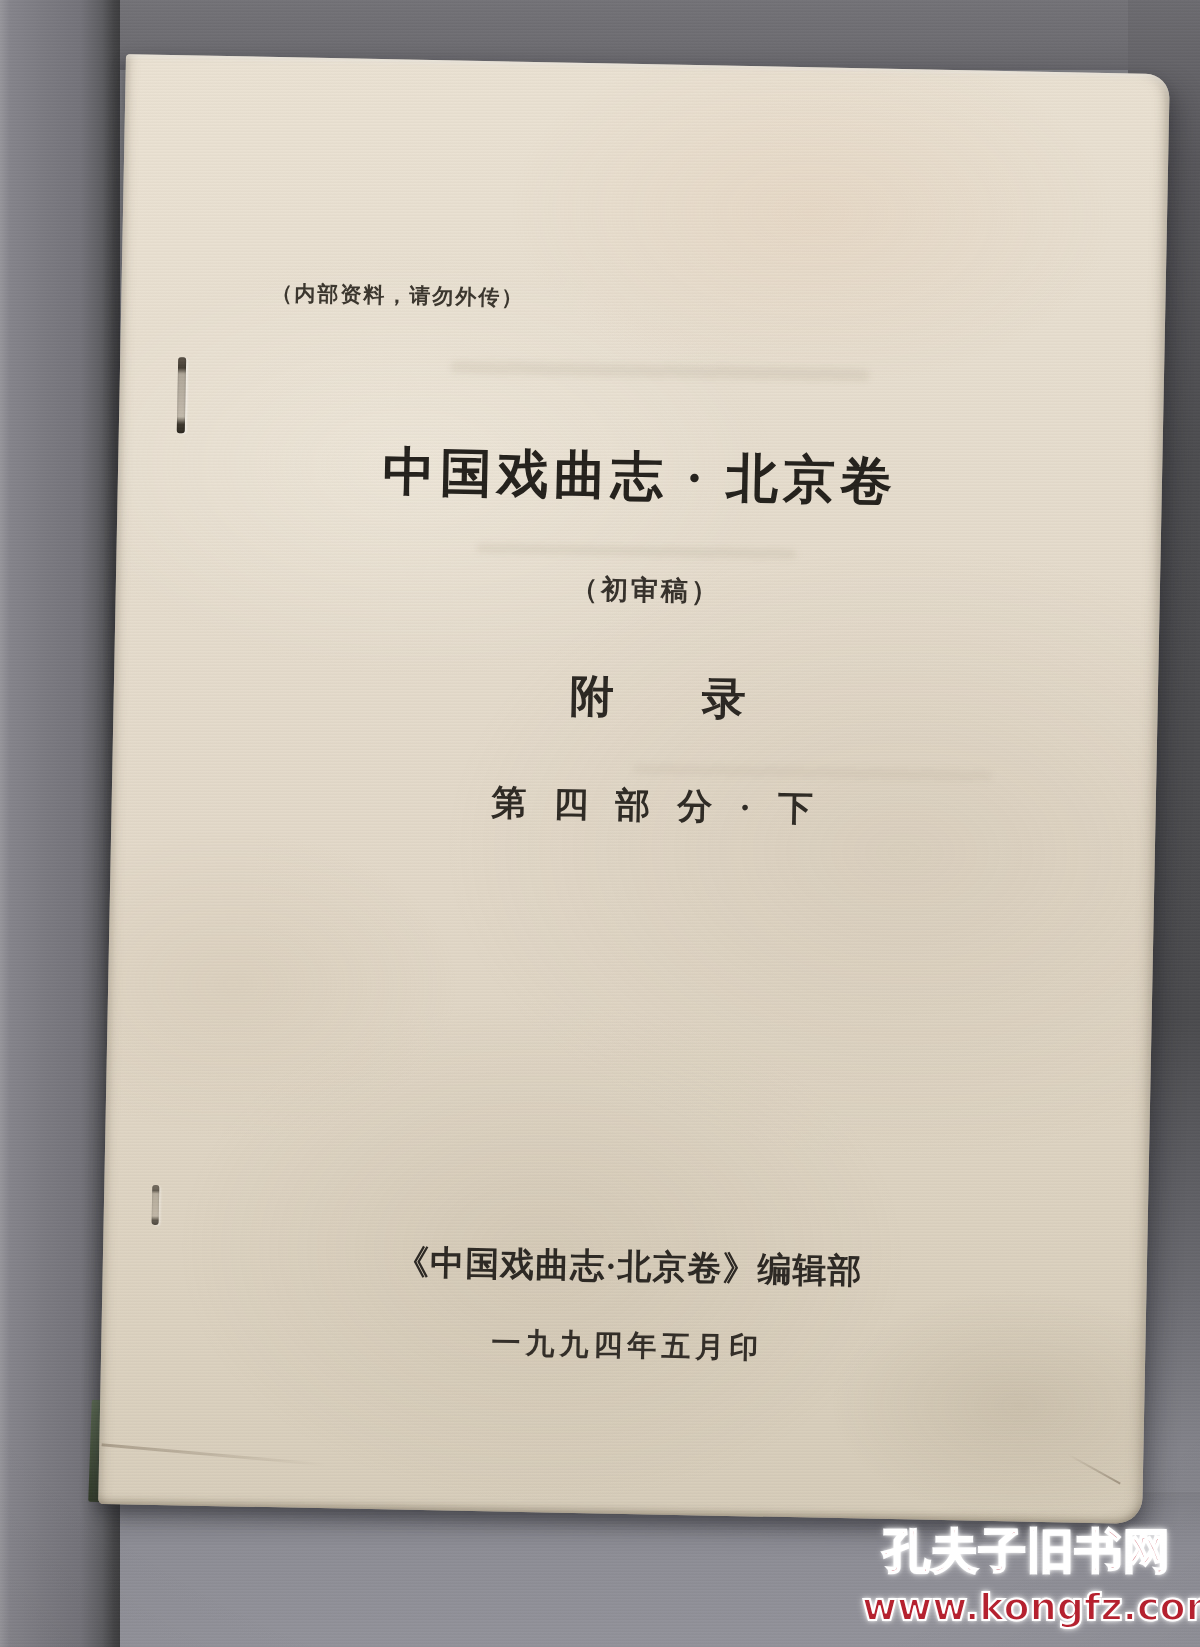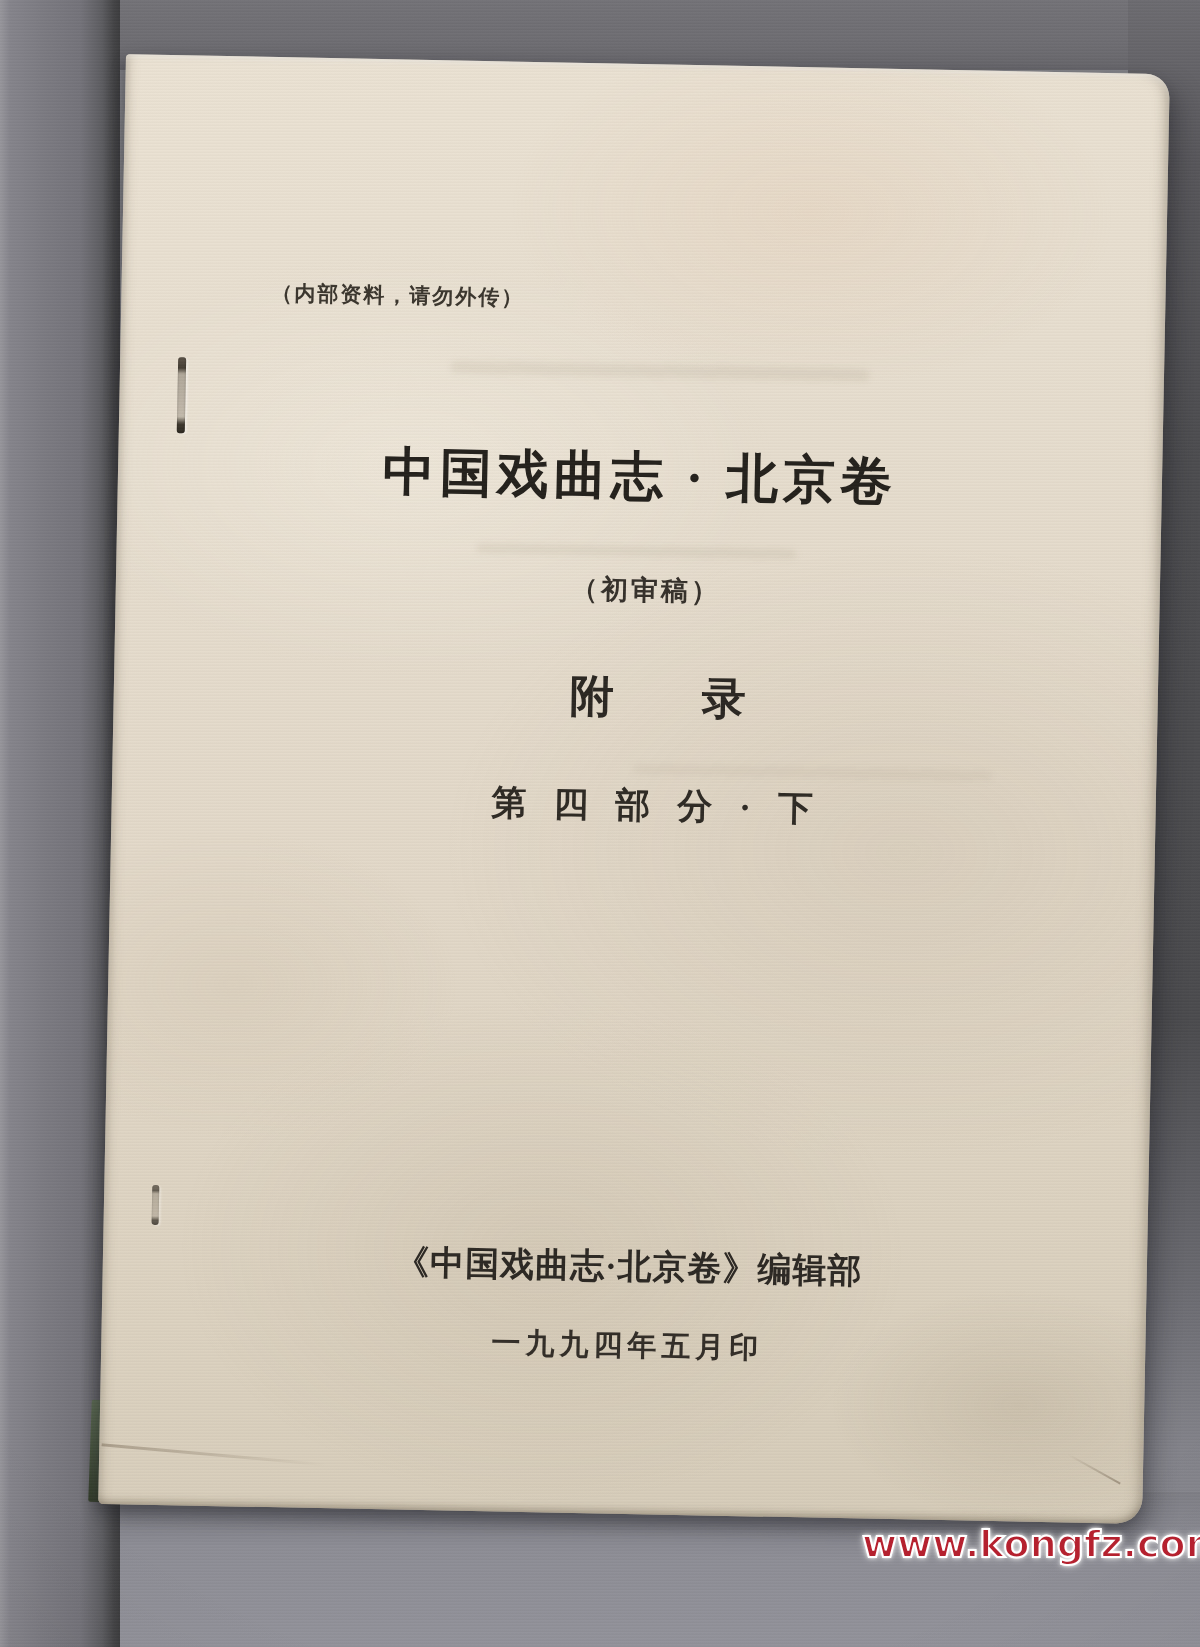--- a/index.html
+++ b/index.html
@@ -183,16 +183,17 @@
     <div class="staple s1"></div>
     <div class="staple s2"></div>
 
     <div class="crease c1"></div>
     <div class="crease c2"></div>
   </div>
 
   <div class="scanlines"></div>
 
   <div class="watermark">
+    <div class="wm-cn" style="color: rgb(181, 33, 47);">孔夫子旧书网</div>
     <div class="wm-url" style="color: rgb(181, 33, 47);">www.kongfz.com</div>
   </div>
 
 </div>
 
 </body></html>

